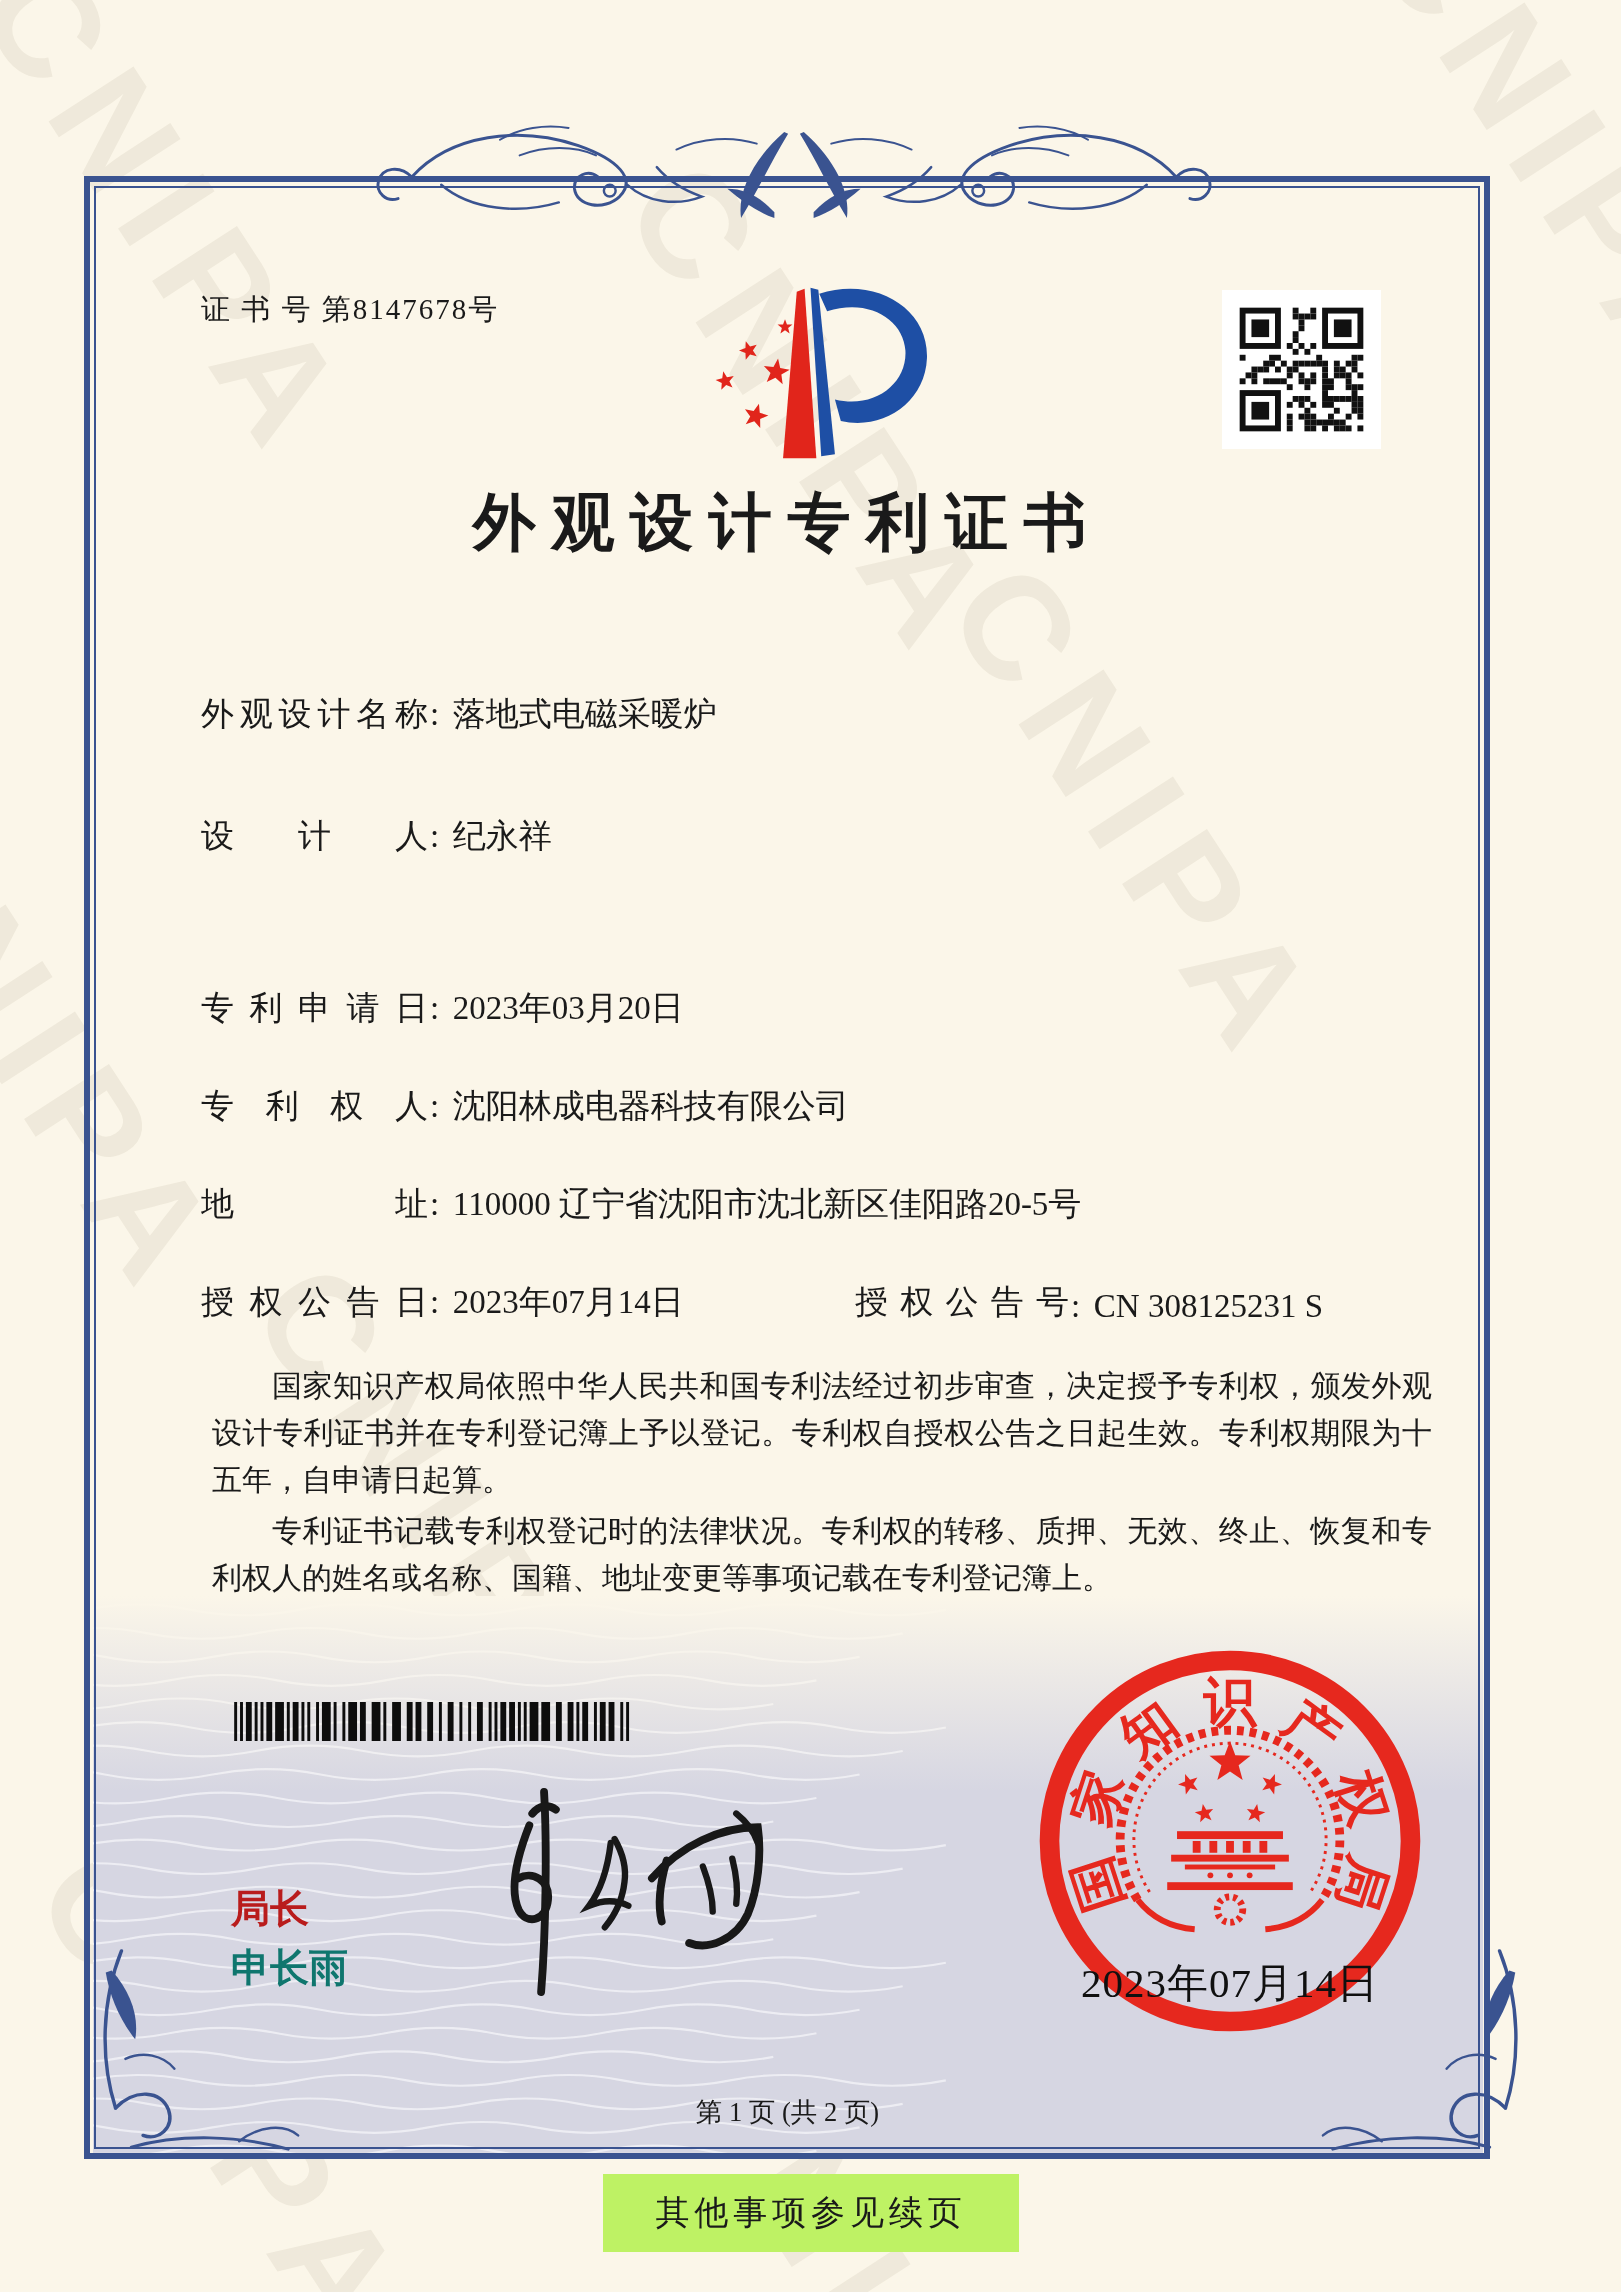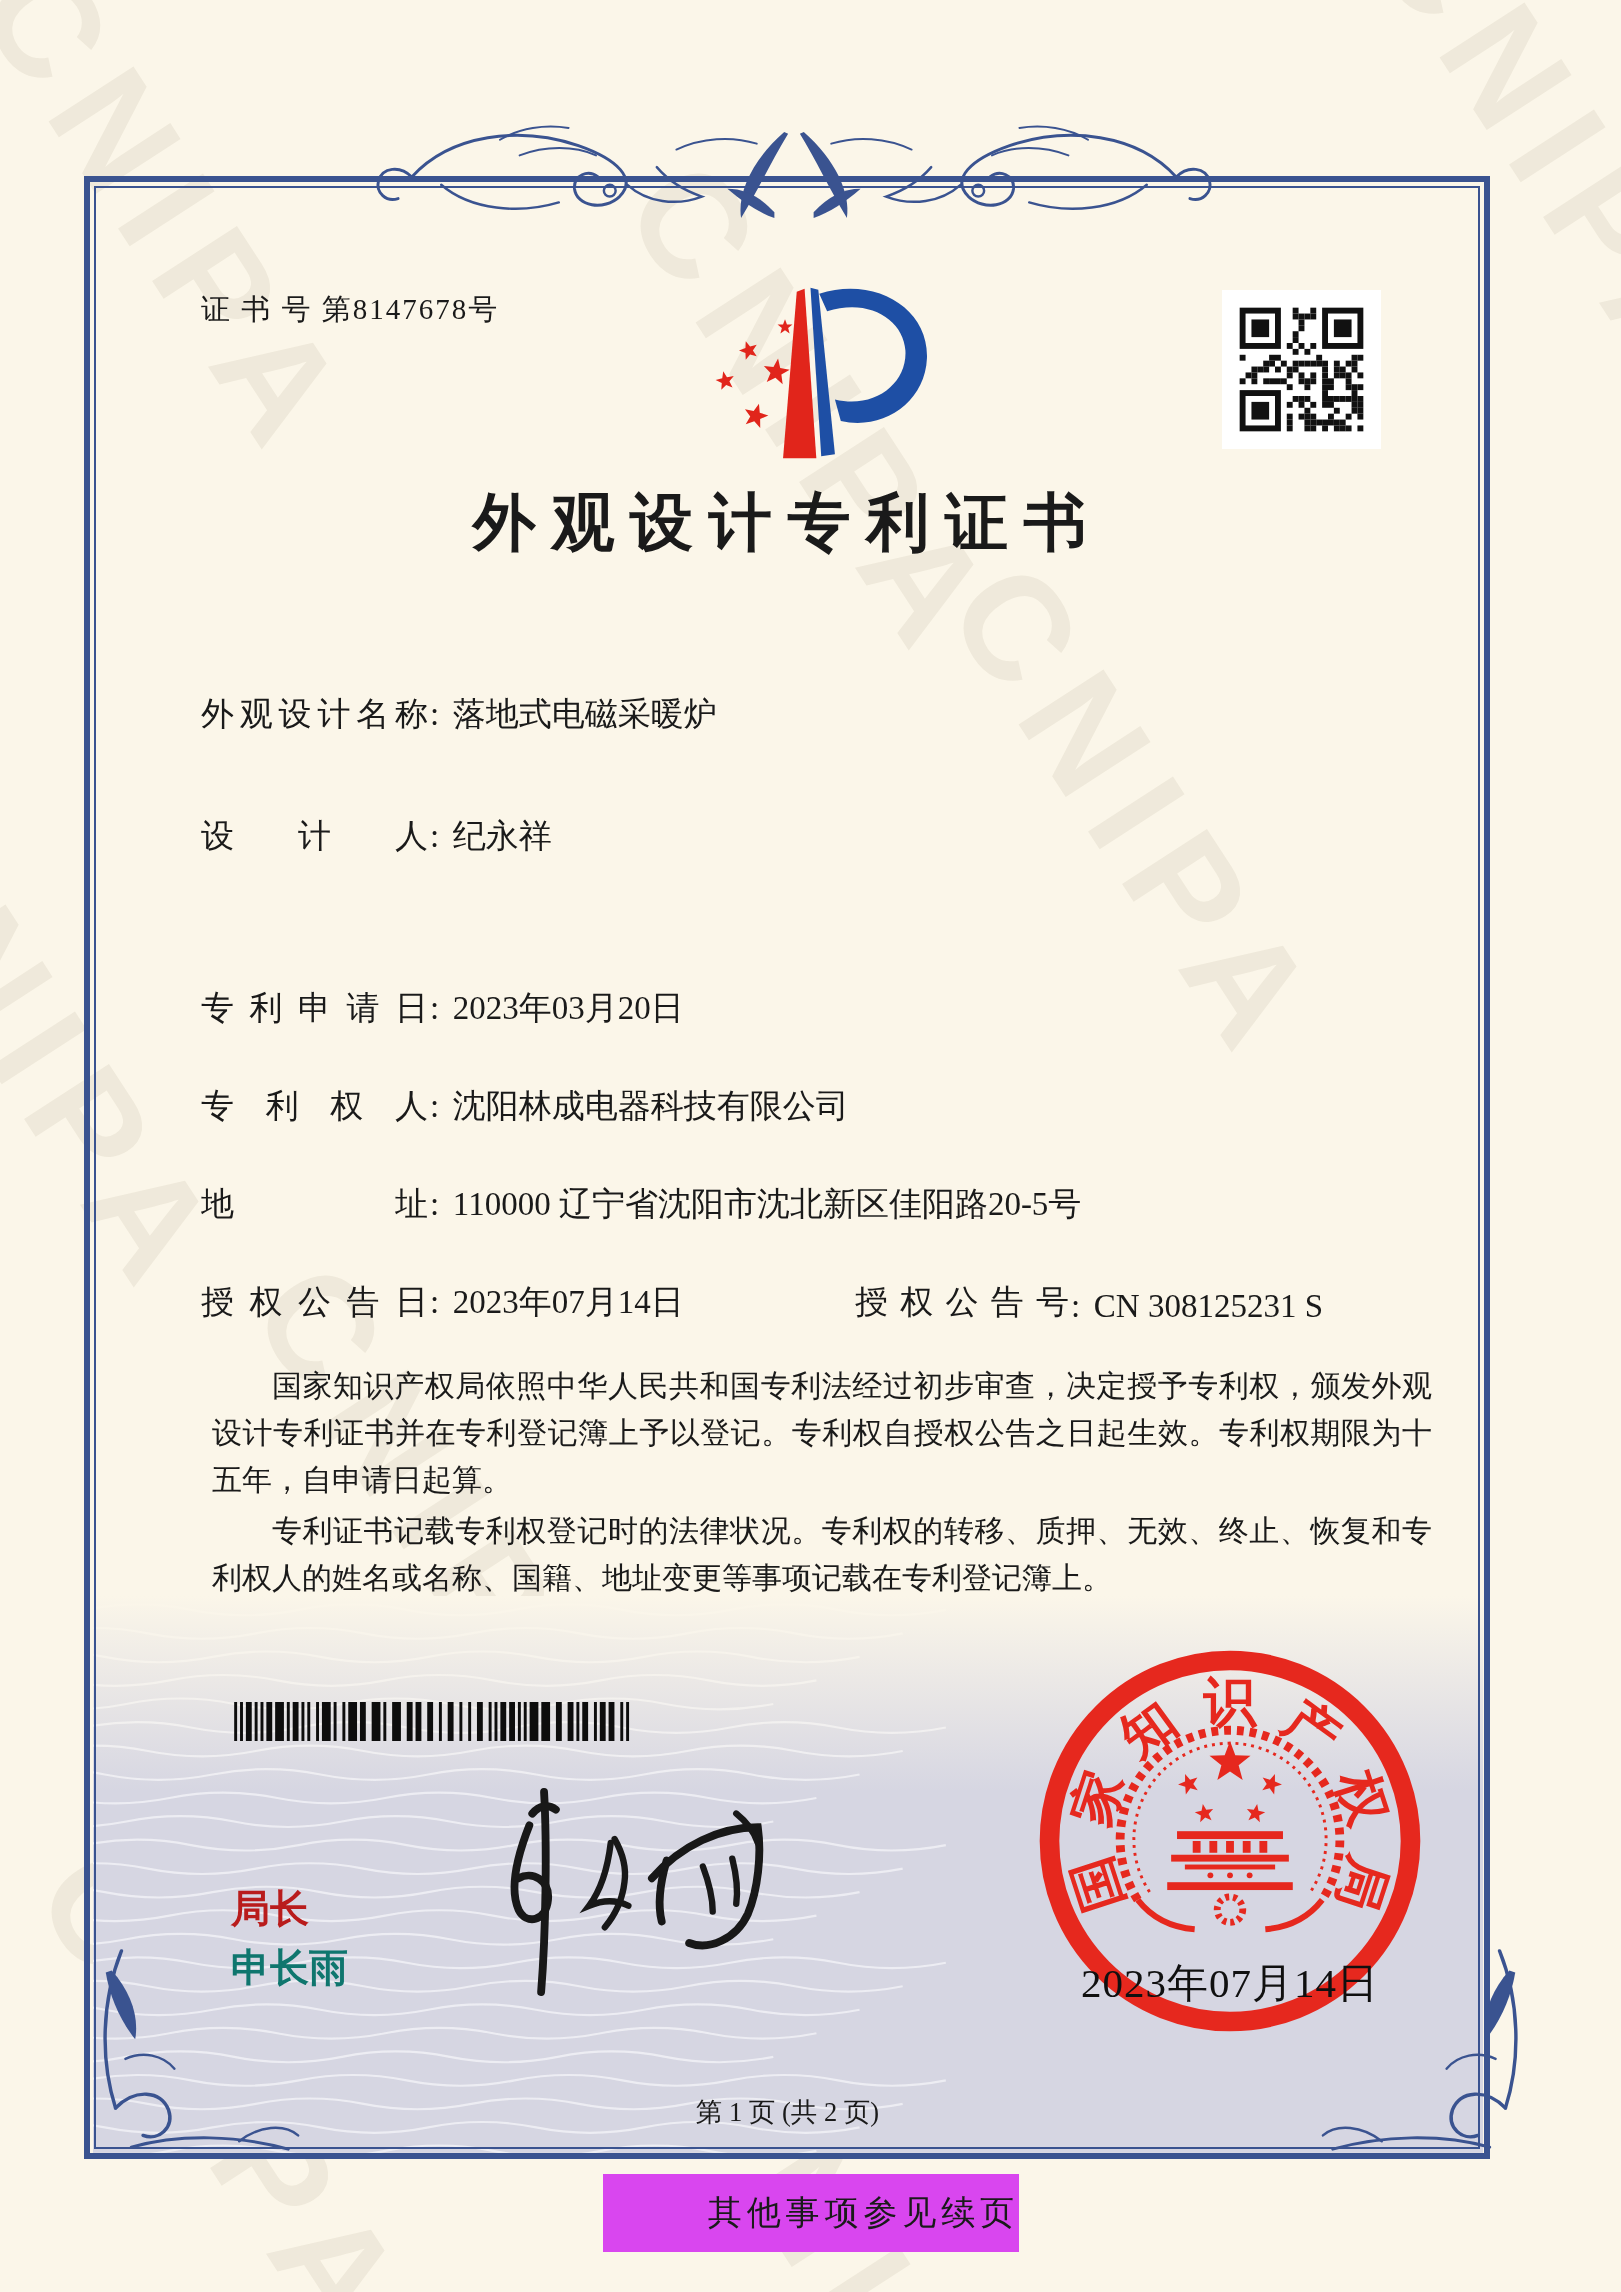--- a/index.html
+++ b/index.html
@@ -42,22 +42,22 @@
            font-weight:bold;font-size:39px;color:#0f766e;}
   .signature{position:absolute;left:446px;top:1784px;}
   
   .seal{position:absolute;left:1024px;top:1635px;}
   .sealtext text{fill:#e6281e;font-size:54px;font-weight:bold;text-anchor:middle;
                  dominant-baseline:central;font-family:"Liberation Serif",serif;}
   .sealdate{position:absolute;left:1024px;top:1956px;width:412px;text-align:center;
             font-size:41px;color:#101010;letter-spacing:1px;}
   
   .pageno{position:absolute;left:84px;top:2094px;width:1407px;text-align:center;font-size:26.5px;}
-  .notebox{position:absolute;left:603px;top:2174px;width:416px;height:78px;background:#d946ef;
-           text-align:right;line-height:78px;font-size:34px;letter-spacing:4.9px;}
+  .notebox{position:absolute;left:603px;top:2174px;width:416px;height:78px;background:#bef264;
+           text-align:center;line-height:78px;font-size:34px;letter-spacing:4.9px;}
 </style>
 </head>
 <body>
 
 <div class="page">
 
   <div class="wm" style="left:167px;top:211px">CNIPA</div>
   <div class="wm" style="left:814px;top:412px">CNIPA</div>
   <div class="wm" style="left:1558px;top:147px">CNIPA</div>
   <div class="wm" style="left:1137px;top:814px">CNIPA</div>

